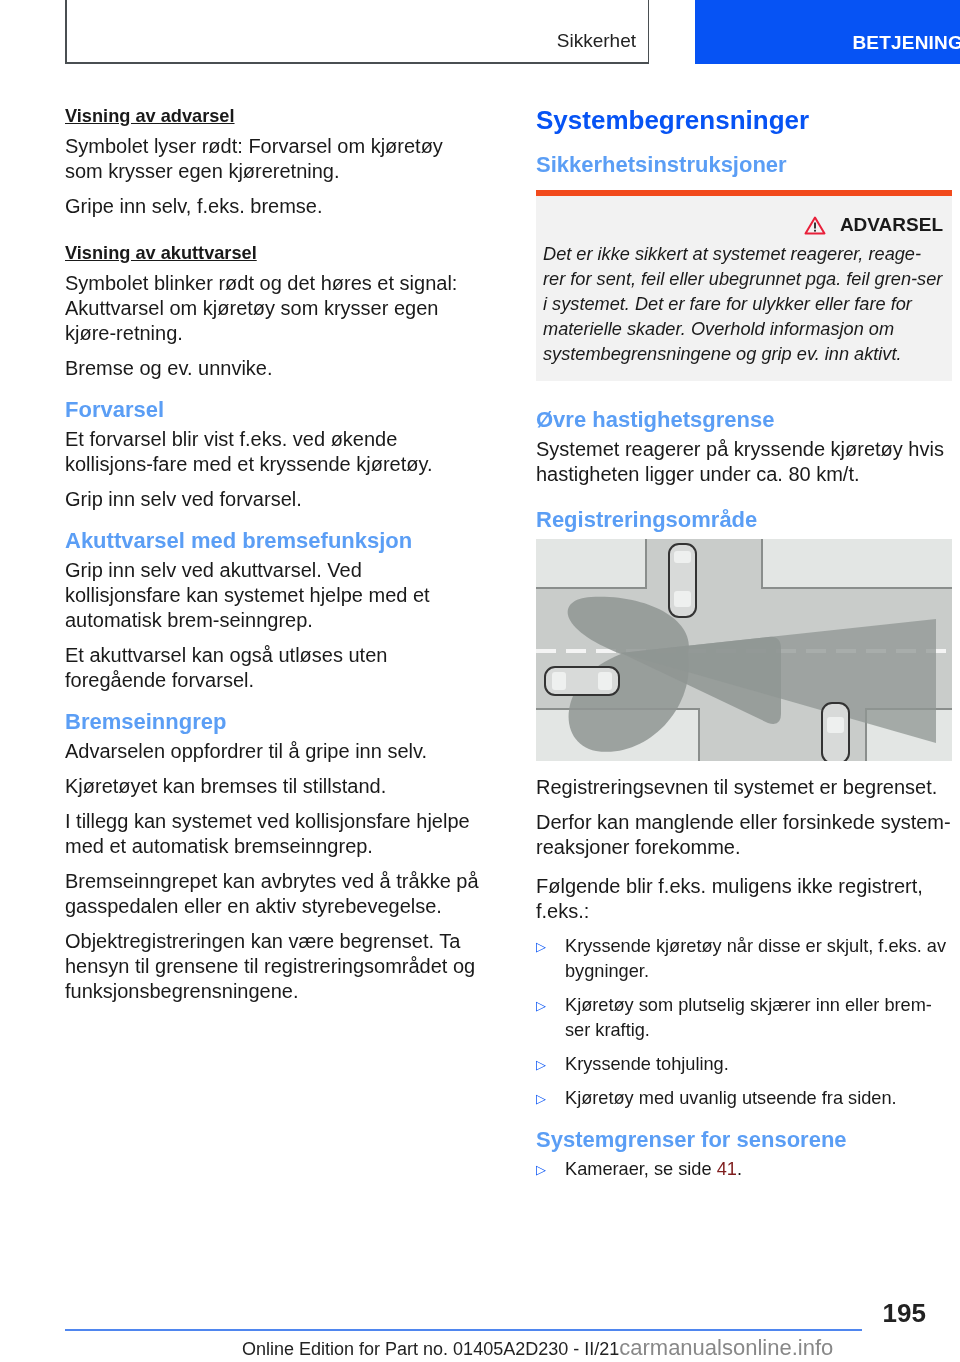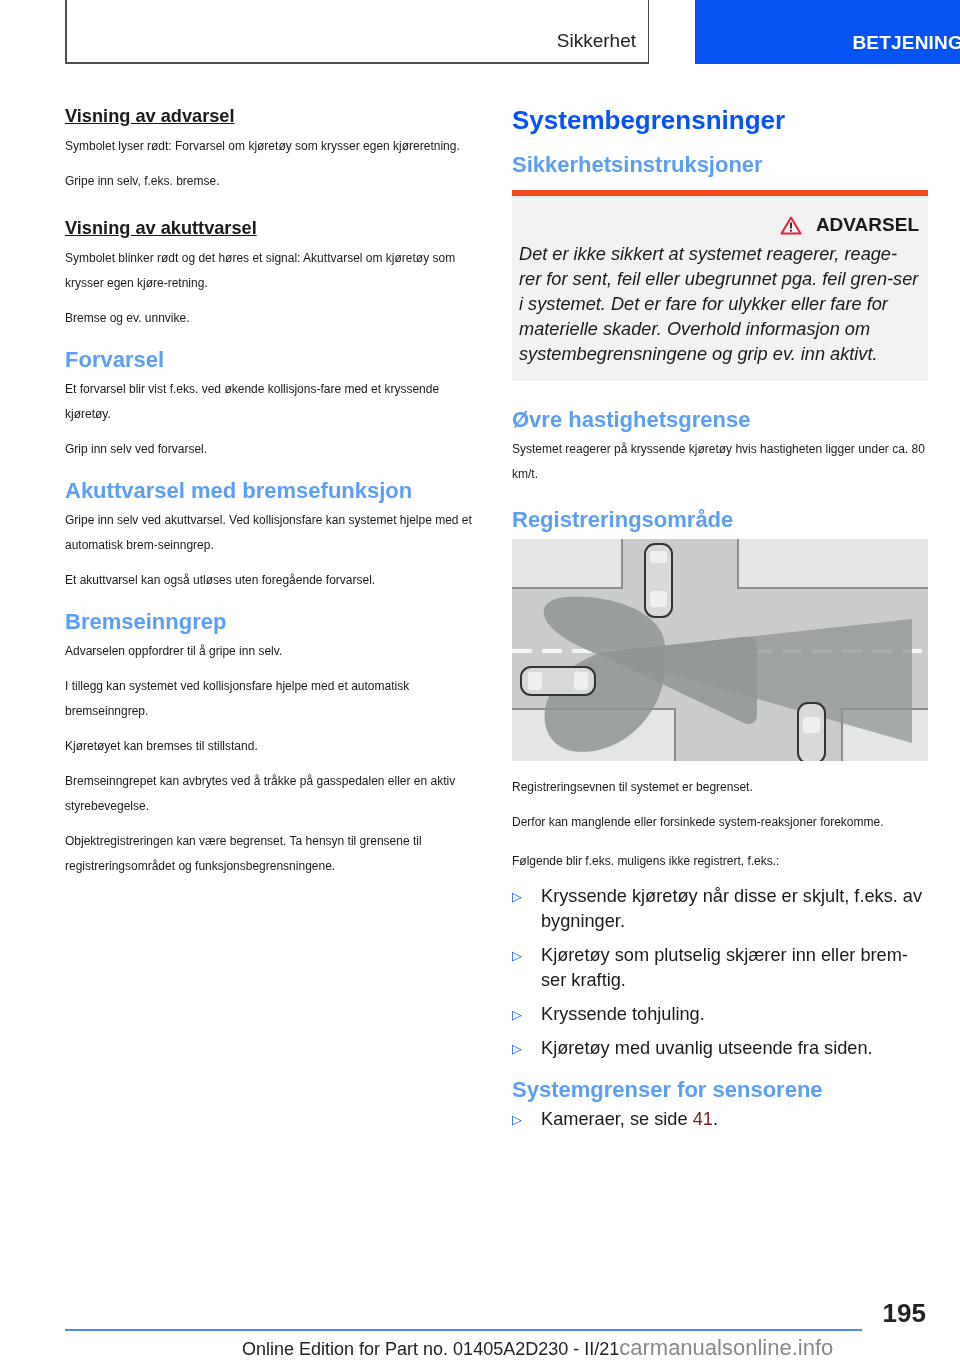--- a/index.html
+++ b/index.html
@@ -6,23 +6,23 @@
   body { width:960px; height:1362px; position:relative; overflow:hidden;
          font-family:"Liberation Sans", sans-serif; color:#1a1a1a; }
   .hdr-left { position:absolute; left:65px; top:0; width:584px; height:64px;
               border-left:2px solid #4a4f52; border-bottom:2px solid #4a4f52; border-right:1px solid #4a4f52; box-sizing:border-box; }
   .hdr-left span { position:absolute; right:12px; bottom:10px; font-size:19px; color:#222; }
   .hdr-right { position:absolute; left:695px; top:0; width:300px; height:64px; background:#0653f4; }
   .hdr-right span { position:absolute; right:32px; bottom:10px; font-size:19px; font-weight:bold; color:#fff; letter-spacing:0.2px; }
 
   .col { position:absolute; top:104px; }
   .col-left { left:65px; width:415px; }
-  .col-right { left:512px; width:416px; }
+  .col-right { left:536px; width:416px; }
 
-  p { margin:0 0 10px 0; font-size:12px; line-height:25px; }
+  p { margin:0 0 10px 0; font-size:20px; line-height:25px; }
   .bold-h { font-weight:bold; font-size:18.2px; line-height:25px; margin:0 0 5px 0;text-decoration:underline; }
   .h-blue { color:#5b9ef5; font-weight:bold; font-size:22px; line-height:30px; margin:14px 0 2px 0; }
   .h-dark { color:#0653f4; font-weight:bold; font-size:26px; line-height:32px; margin:0 0 14px 0; }
   .gap { height:12px; }
 
   .warn { background:#f2f2f2; border-top:6px solid #f24a1c; padding:18px 9px 14px 7px; margin:10px 0 24px 0; }
   .warn-title { display:flex; align-items:center; font-weight:bold; font-size:19px; margin-bottom:6px;justify-content:flex-end; }
   .warn-title svg { margin-right:14px; margin-left:4px; }
   .warn p { margin:0; font-size:18.2px; line-height:25px;font-style:italic; }
 
@@ -55,27 +55,27 @@
   <div class="gap"></div>
   <div class="bold-h">Visning av akuttvarsel</div>
   <p>Symbolet blinker rødt og det høres et signal: Akuttvarsel om kjøretøy som krysser egen kjøre-retning.</p>
   <p>Bremse og ev. unnvike.</p>
 
   <div class="h-blue">Forvarsel</div>
   <p>Et forvarsel blir vist f.eks. ved økende kollisjons-fare med et kryssende kjøretøy.</p>
   <p>Grip inn selv ved forvarsel.</p>
 
   <div class="h-blue">Akuttvarsel med bremsefunksjon</div>
-  <p>Gripe inn selv ved akuttvarsel. Ved kollisjonsfare kan systemet hjelpe med et automatisk brem-seinngrep.</p>
+  <p>Grip inn selv ved akuttvarsel. Ved kollisjonsfare kan systemet hjelpe med et automatisk brem-seinngrep.</p>
   <p>Et akuttvarsel kan også utløses uten foregående forvarsel.</p>
 
   <div class="h-blue">Bremseinngrep</div>
   <p>Advarselen oppfordrer til å gripe inn selv.</p>
+  <p>Kjøretøyet kan bremses til stillstand.</p>
   <p>I tillegg kan systemet ved kollisjonsfare hjelpe med et automatisk bremseinngrep.</p>
-  <p>Kjøretøyet kan bremses til stillstand.</p>
   <p>Bremseinngrepet kan avbrytes ved å tråkke på gasspedalen eller en aktiv styrebevegelse.</p>
   <p>Objektregistreringen kan være begrenset. Ta hensyn til grensene til registreringsområdet og funksjonsbegrensningene.</p>
 </div>
 
 <div class="col col-right">
   <div class="h-dark">Systembegrensninger</div>
   <div class="h-blue" style="margin-top:0">Sikkerhetsinstruksjoner</div>
 
   <div class="warn">
     <div class="warn-title">

